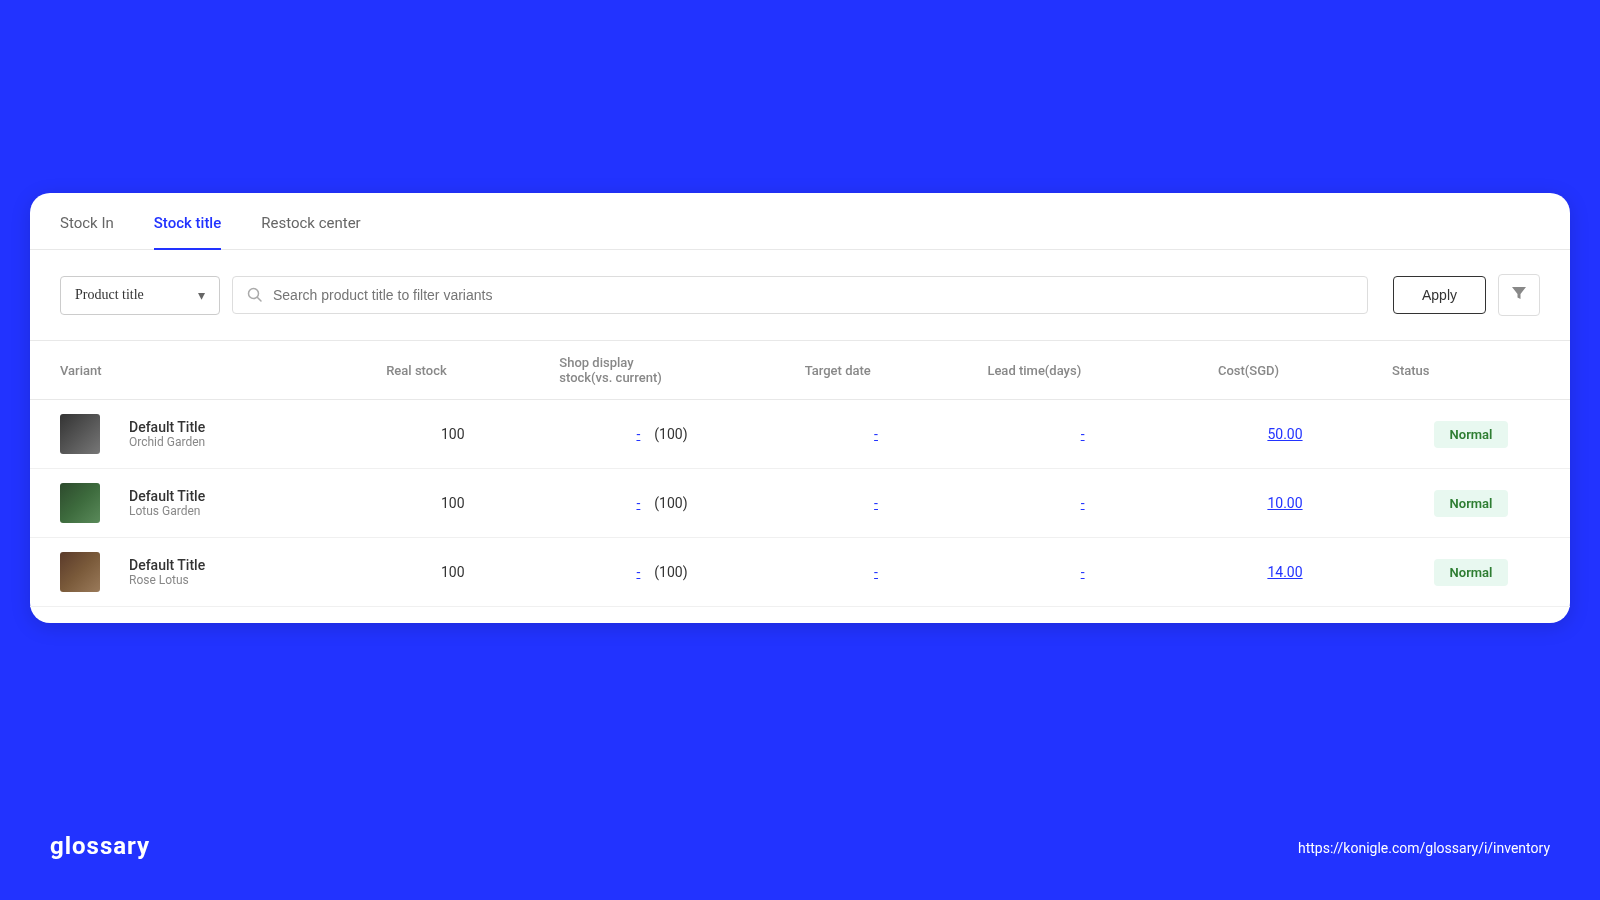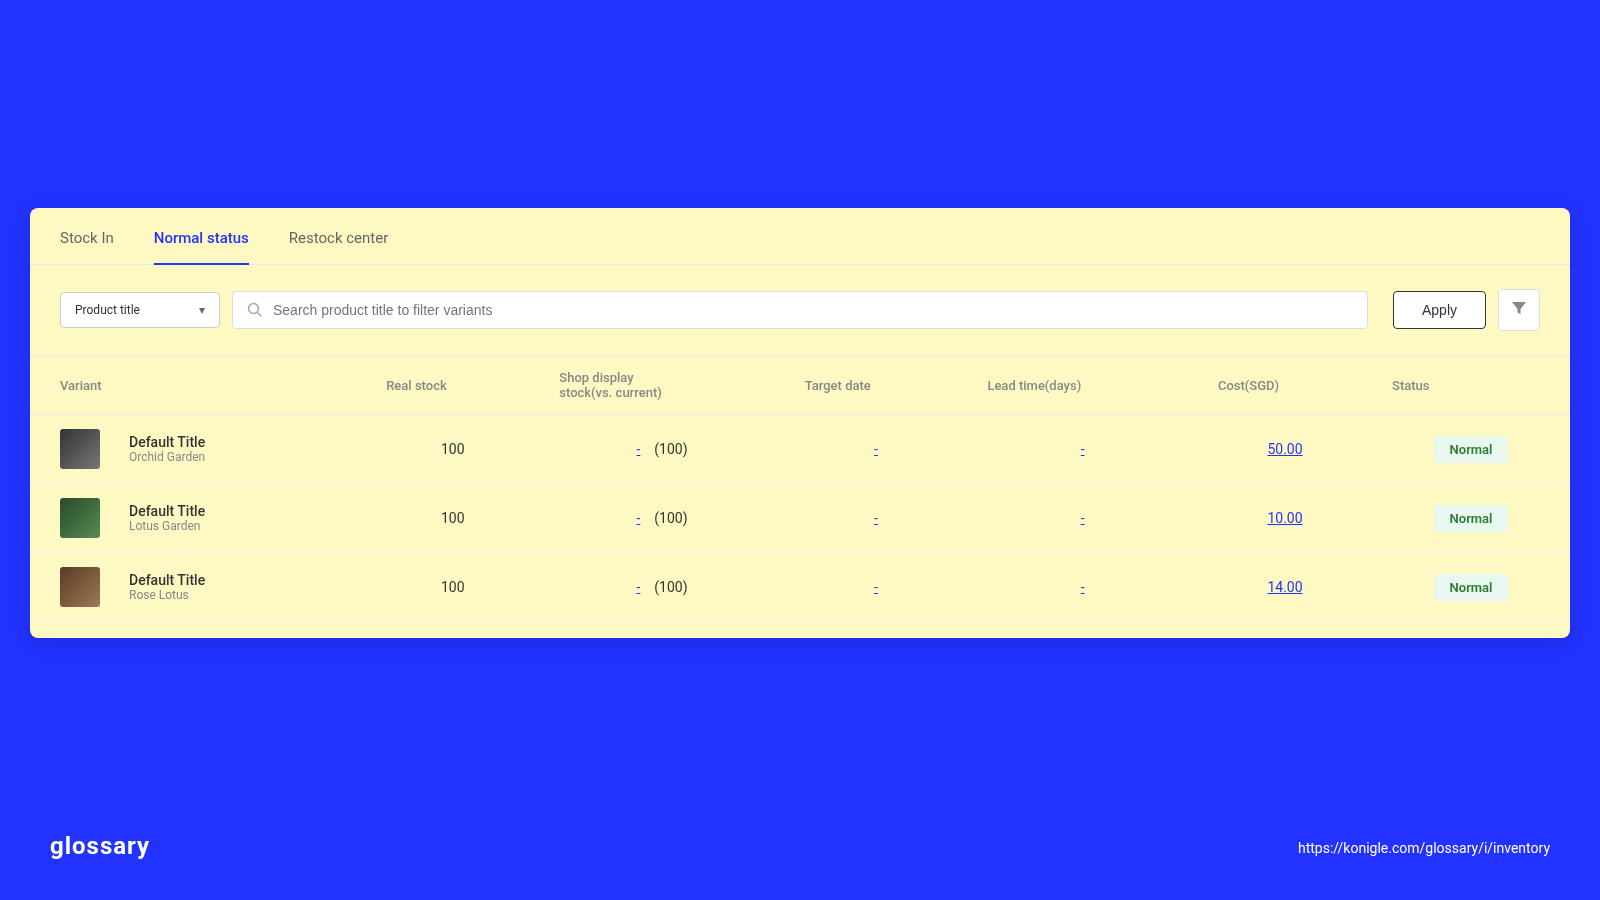--- a/index.html
+++ b/index.html
@@ -26,25 +26,25 @@
       position: absolute;
       bottom: 44px;
       right: 50px;
       color: white;
       font-size: 14px;
       text-align: right;
     }
 
     .main-card {
       position: absolute;
-      top: 208px;
+      top: 193px;
       left: 30px;
       right: 30px;
-      background: #fef9c3;
-      border-radius: 8px;
+      background: #ffffff;
+      border-radius: 20px;
       padding: 0;
       box-shadow: 0 4px 20px rgba(0,0,0,0.15);
       min-height: 430px;
     }
 
     
     .tabs {
       display: flex;
       align-items: center;
       padding: 0 30px;
@@ -76,25 +76,26 @@
       gap: 12px;
     }
 
     .filter-dropdown {
       display: flex;
       align-items: center;
       gap: 25px;
       border: 1px solid #ccc;
       border-radius: 4px;
       padding: 10px 14px;
-      font-size: 12px;
+      font-size: 14px;
       cursor: pointer;
       background: white;
       min-width: 160px;
       color: #333;
+      font-family: Liberation Serif, serif;
     }
 
     .filter-dropdown .chevron {
       margin-left: auto;
       color: #666;
     }
 
     .search-box {
       flex: 1;
       display: flex;
@@ -263,21 +264,21 @@
   <span>https://konigle.com/glossary/i/inventory</span>
 </div>
 
 <div class="main-card">
 
   <div class="tabs">
     <div class="tab">
       <span>Stock In</span>
     </div>
     <div class="tab active">
-      <span>Normal status</span>
+      <span>Stock title</span>
     </div>
     <div class="tab">
       <span>Restock center</span>
     </div>
   </div>
 
   <div class="filter-row">
     <div class="filter-dropdown">
       <span>Product title</span>
       <span class="chevron">▾</span>

